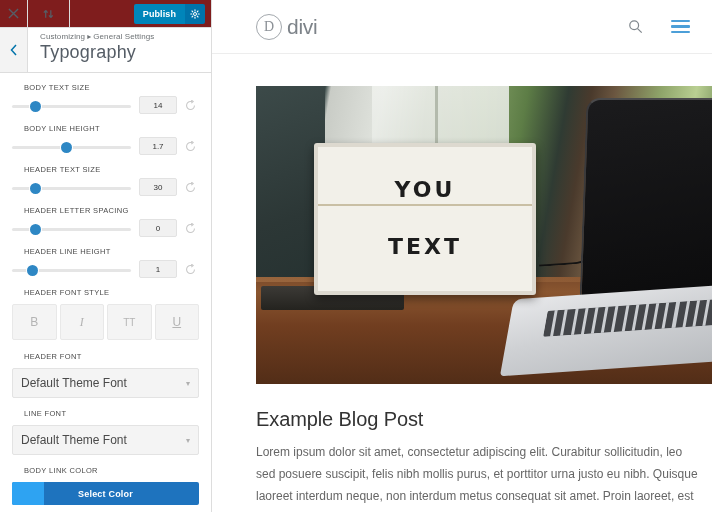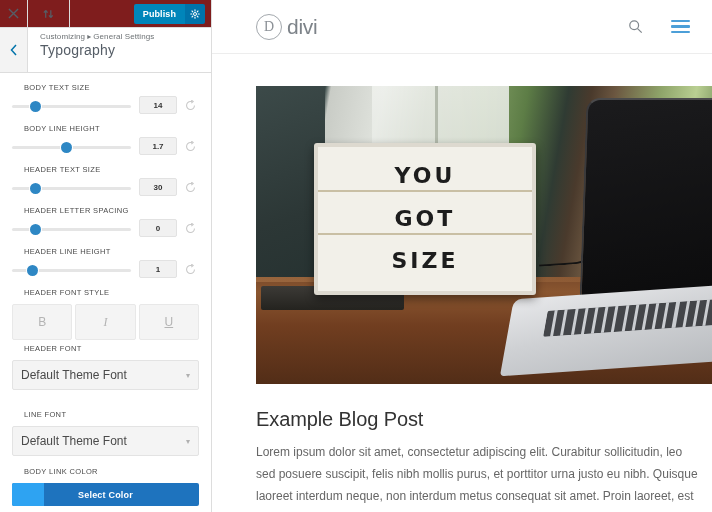--- a/index.html
+++ b/index.html
@@ -83,21 +83,21 @@
     cursor: pointer;
     background: #f3f3f3;
   }
   .cz-titles { padding: 4px 0 0 12px; flex: 1; }
   .cz-breadcrumb {
     font-size: 8px; color: #6d7275;
     letter-spacing: .1px;
   }
   .cz-breadcrumb .sep { padding: 0 2px; }
   .cz-title {
-    font-size: 14px; color: #555d66;
+    font-size: 18px; color: #555d66;
     font-weight: normal;
     margin-top: 1px;
     letter-spacing: .2px;
   }
 
   .cz-body { padding: 0 12px; padding-top: 10px; }
 
   .ctrl { margin-bottom: 10px; position: relative; }
   .ctrl-label {
     font-size: 7.5px;
@@ -125,21 +125,21 @@
     box-shadow: 0 0 0 1px #ffffff;
     cursor: pointer;
   }
   .slider-value {
     width: 38px; height: 18px;
     background: #f1f1f1;
     border: 1px solid #e2e2e2;
     border-radius: 2px;
     font-size: 8px; color: #333;
     display: flex; align-items: center; justify-content: center;
-    font-weight: bold;
+    font-weight: normal;
     margin-top: -3px;
   }
   .slider-reset {
     width: 18px;
     display: flex; align-items: center; justify-content: center;
     color: #c9c9c9;
     margin-left: 4px; margin-top: -3px;
     cursor: pointer;
   }
 
@@ -487,30 +487,31 @@
           <div class="slider-value">1</div>
           <div class="slider-reset">
             <svg width="11" height="11" viewBox="0 0 14 14" aria-hidden="true">
               <path d="M12 7 A5 5 0 1 1 7 2 L9.6 2" stroke="#c9c9c9" stroke-width="1.4" fill="none"></path>
               <path d="M8 0 L10.4 2 L8 4" stroke="#c9c9c9" stroke-width="1.4" fill="none"></path>
             </svg>
           </div>
         </div>
       </div>
 
-      <div class="ctrl" style="margin-bottom:4px">
+      <div class="ctrl" style="margin-bottom:12px">
         <span class="ctrl-label">HEADER FONT STYLE</span>
         <div class="fontstyle-row">
           <div class="fs-btn">B</div>
           <div class="fs-btn italic">I</div>
+          <div class="fs-btn tt">TT</div>
           <div class="fs-btn underline">U</div>
         </div>
       </div>
 
-      <div class="ctrl" style="margin-bottom:20px">
+      <div class="ctrl" style="margin-bottom:11px">
         <span class="ctrl-label">HEADER FONT</span>
         <div class="cz-select">
           <span>Default Theme Font</span>
           <span class="caret">▾</span>
         </div>
       </div>
 
       <div class="ctrl" style="margin-bottom:11px">
         <span class="ctrl-label">LINE FONT</span>
         <div class="cz-select">
@@ -561,22 +562,21 @@
         <div class="ph-curtain"></div>
         <div class="ph-desk"></div>
         <div class="ph-book"></div>
         <div class="ph-cable"></div>
         <div class="ph-laptop-screen"></div>
         <div class="ph-laptop-base">
           <div class="ph-keys"></div>
         </div>
         <div class="ph-sign">
           <div class="ph-sign-line">YOU</div>
-          <div class="ph-sign-line">GOT</div>
-          <div class="ph-sign-line">SIZE</div>
+          <div class="ph-sign-line">TEXT</div>
         </div>
       </div>
 
       <h2 class="post-title">Example Blog Post</h2>
       <p class="post-excerpt">Lorem ipsum dolor sit amet, consectetur adipiscing elit. Curabitur sollicitudin, leo sed posuere suscipit, felis nibh mollis purus, et porttitor urna justo eu nibh. Quisque laoreet interdum neque, non interdum metus consequat sit amet. Proin laoreet, est in...</p>
 
     </div>
   </div>
 
 </div>

